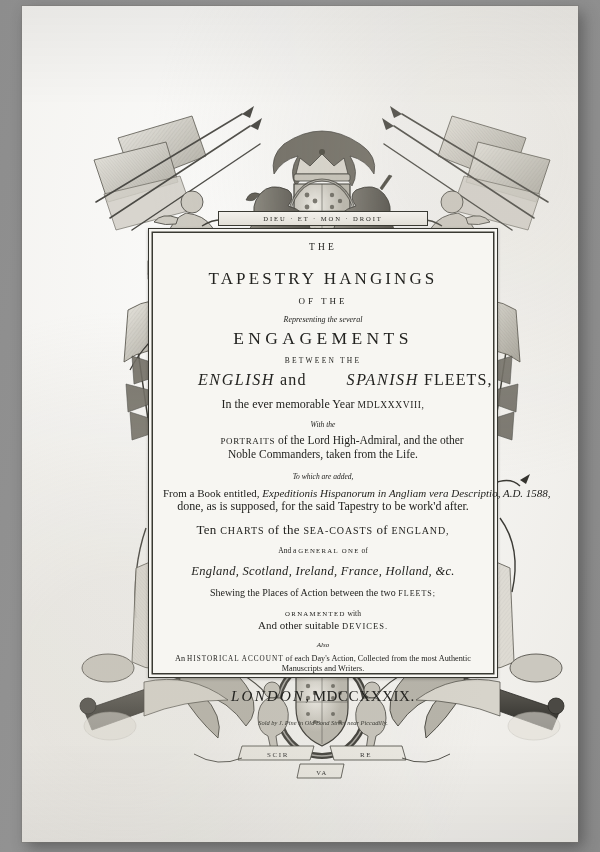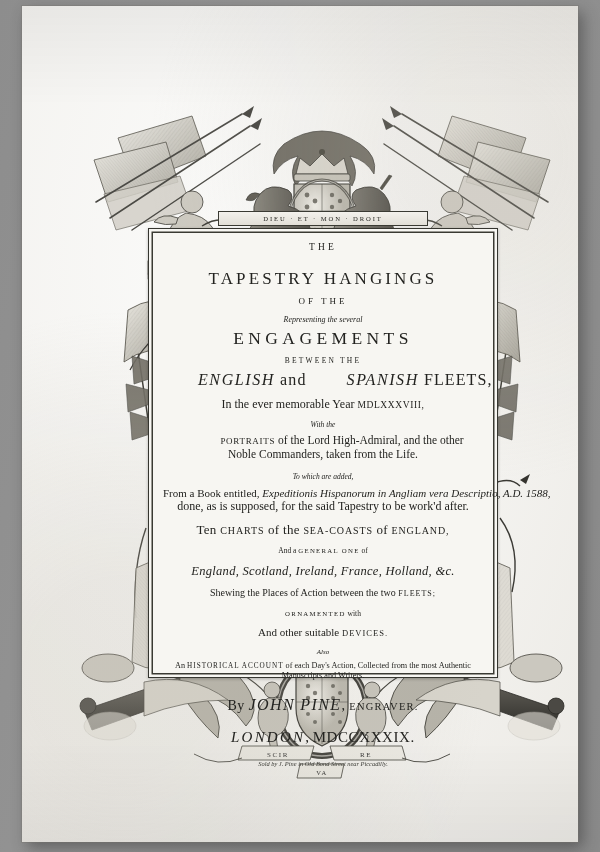--- a/index.html
+++ b/index.html
@@ -102,21 +102,21 @@
   .t-charts .sc { font-size: 10px; letter-spacing: .9px; }
   .t-general    { font-size: 7.5px;  margin-top: 9px; }
   .t-general .sc{ font-size: 6.8px; letter-spacing: 1.3px; }
   .t-countries  { font-size: 12.5px; margin-top: 9px; font-style: italic; letter-spacing: .3px; }
   .t-shewing    { font-size: 10px;   margin-top: 9px; }
   .t-shewing .sc{ font-size: 8px; letter-spacing: 1px; }
   .t-ornament   { font-size: 7.5px;  margin-top: 11px; }
   .t-ornament .sc{ font-size: 6.8px; letter-spacing: 1.3px; }
   .t-medals     { font-size: 14px;   margin-top: 6px; letter-spacing: 1.2px; }
   .t-medals .sc { font-size: 10.5px; letter-spacing: 1px; }
-  .t-devices    { font-size: 11px;   margin-top: 7px; }
+  .t-devices    { font-size: 11px;   }
   .t-devices .sc{ font-size: 8.5px; letter-spacing: 1px; }
   .t-also       { font-size: 7px;    margin-top: 11px; font-style: italic; }
   .t-hist       { font-size: 8.2px;  margin-top: 4px; }
   .t-hist .sc   { font-size: 7.2px; letter-spacing: 1px; }
   .t-hist2      { font-size: 8.2px;  margin-top: 1px; }
   .t-by         { font-size: 14px;   margin-top: 16px; letter-spacing: .4px; }
   .t-by .nm     { font-style: italic; font-size: 16px; letter-spacing: 1.4px; }
   .t-by .sc     { font-size: 10.5px; letter-spacing: 1.2px; }
   .t-london     { font-size: 15px;   margin-top: 15px; }
   .t-london .it { font-style: italic; letter-spacing: 2.2px; }
@@ -464,23 +464,20 @@
         <span>And other suitable </span><span class="sc">DEVICES.</span>
       </p>
 
       <p class="ln t-also">Also</p>
 
       <p class="ln t-hist">
         <span>An </span><span class="sc">HISTORICAL ACCOUNT</span><span> of each Day's Action, Collected from the most Authentic</span>
       </p>
       <p class="ln t-hist2">Manuscripts and Writers.</p>
 
-      <p class="ln t-by">
-        <span>By </span><span class="nm">JOHN PINE</span><span>, </span><span class="sc">ENGRAVER.</span>
-      </p>
 
       <p class="ln t-london">
         <span class="it">LONDON</span><span>, </span><span class="rm">MDCCXXXIX.</span>
       </p>
 
       <p class="ln t-sold">Sold by J. Pine in Old Bond Street near Piccadilly.</p>
 
     </div>
   </div>
 

